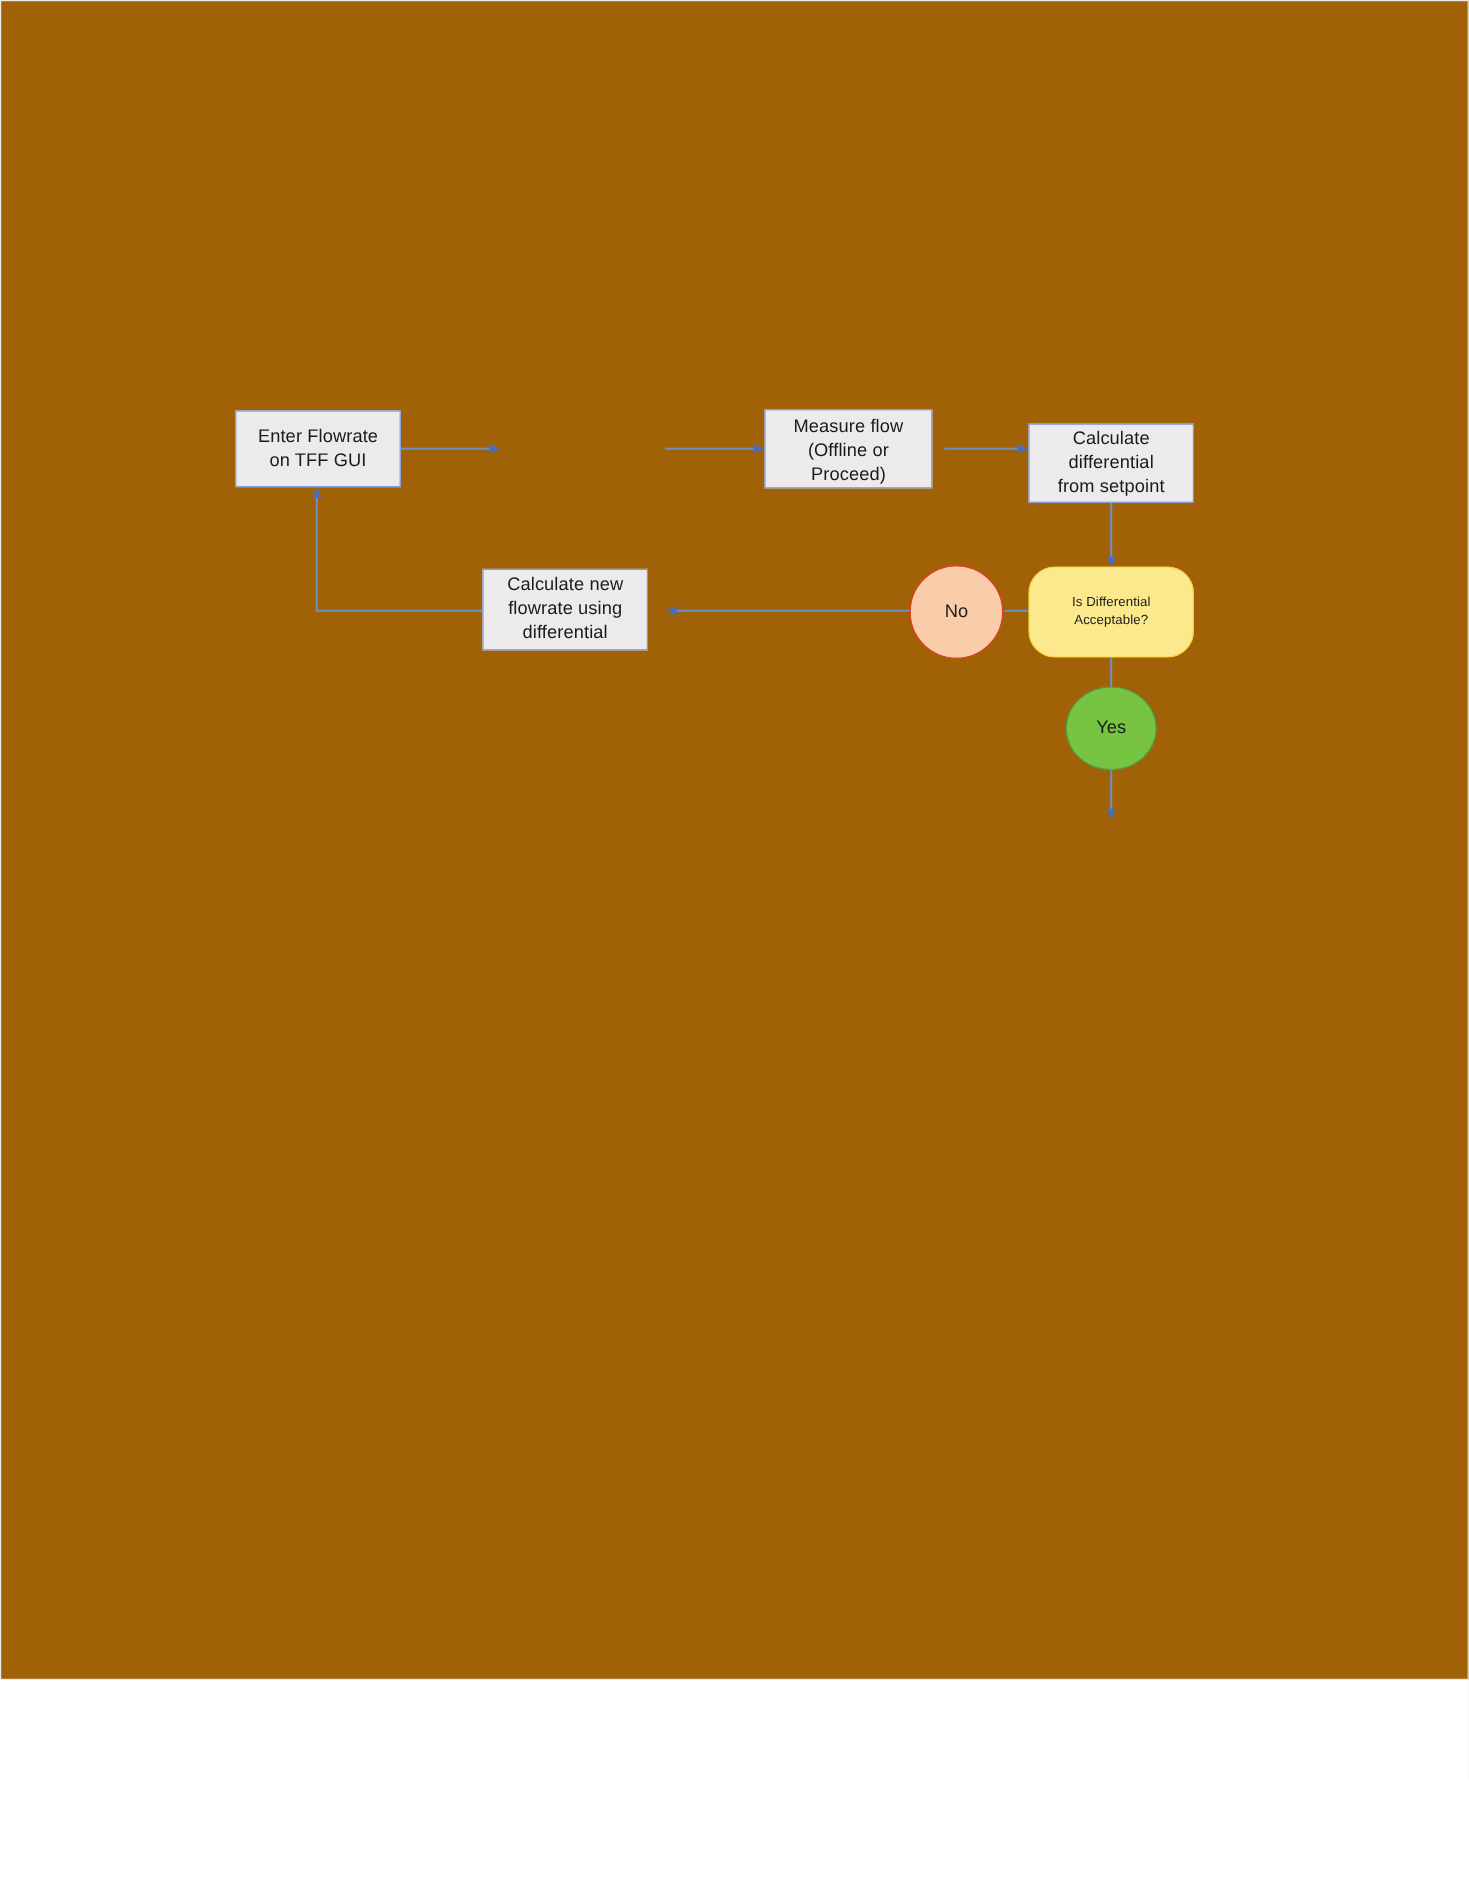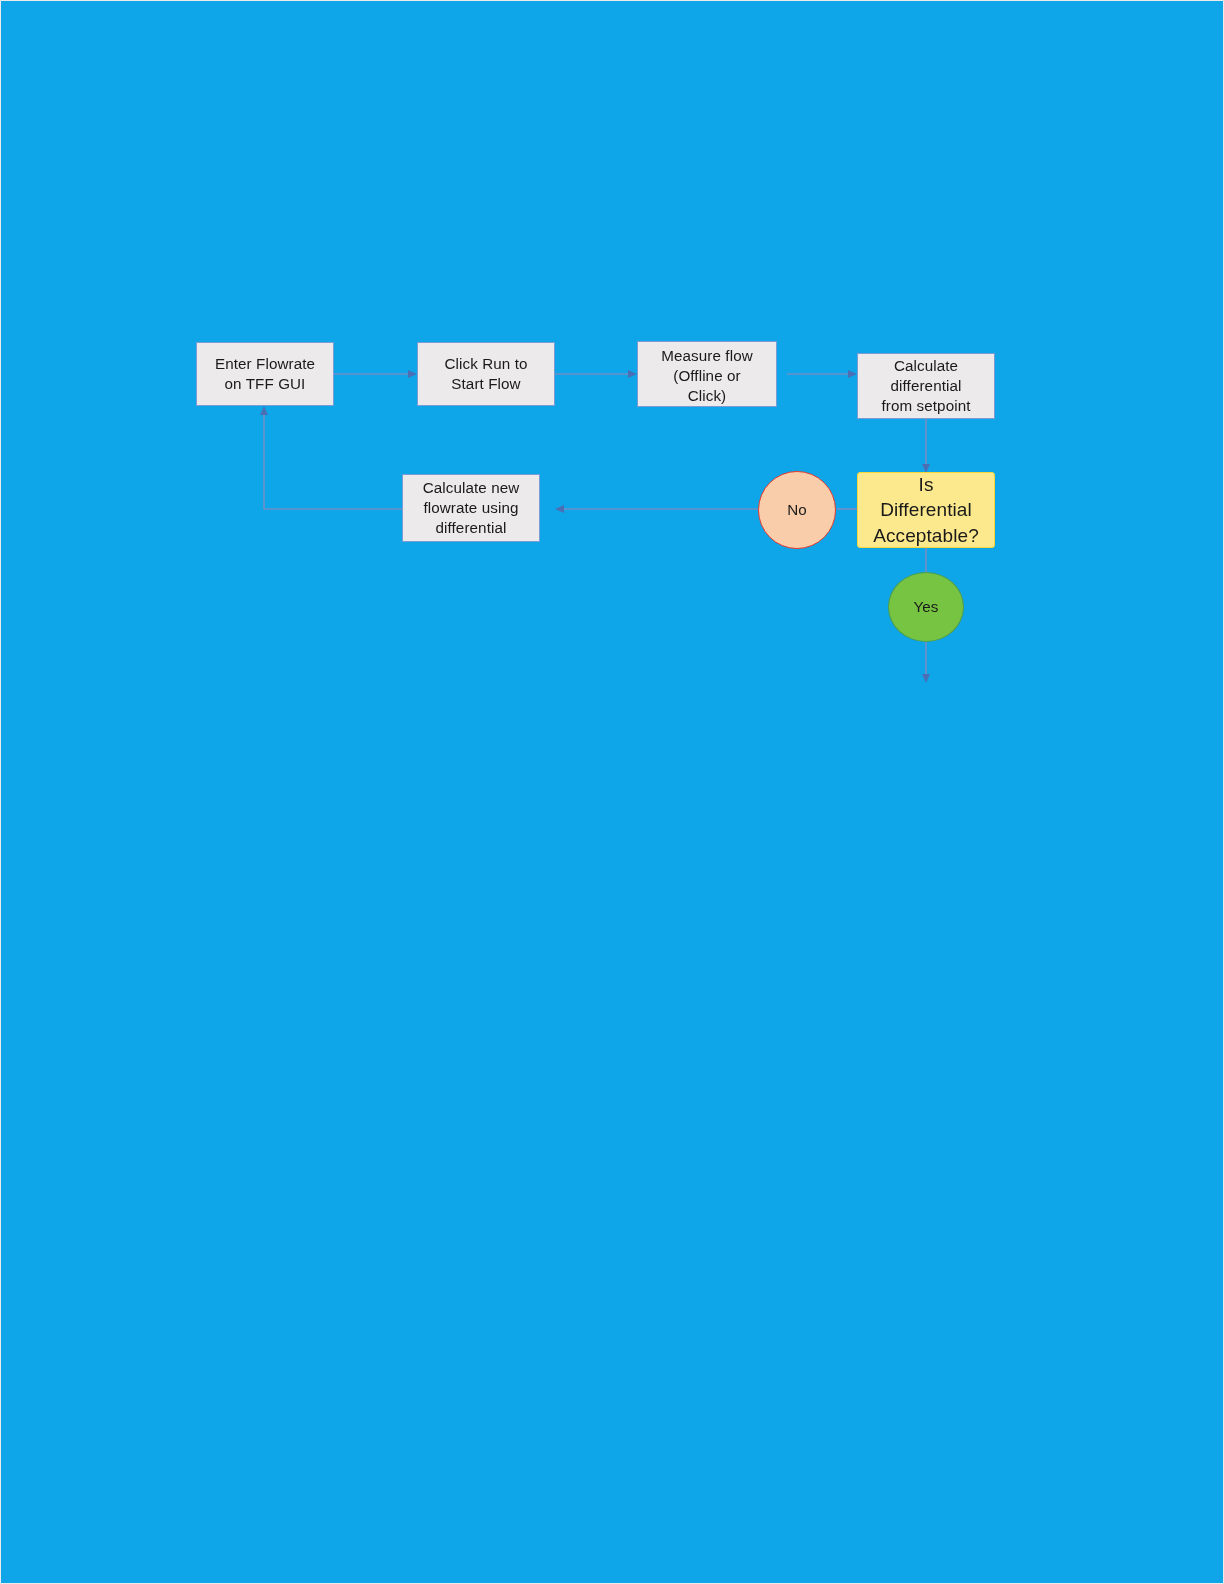--- a/index.html
+++ b/index.html
@@ -11,22 +11,22 @@
     width: 1224px;
     height: 1584px;
     font-family: "Liberation Sans", sans-serif;
     position: relative;
     overflow: hidden;
   }
   #page {
     position: absolute;
     left: 0; top: 0;
     width: 1224px;
-    height: 1584px;
-    background: #0ea5e9;
+    height: 1400px;
+    background: #a16207;
     box-sizing: border-box;
     border: 1px solid #eceaea;
   }
   #flow {
     position: absolute;
     left: 0; top: 0;
     width: 1224px;
     height: 1584px;
   }
   .node {
@@ -41,22 +41,22 @@
     letter-spacing: 0.1px;
   }
   .proc {
     background: #eceaea;
     border: 1.3px solid #7a9bd4;
     font-size: 15.2px;
   }
   .decision {
     background: #fce98d;
     border: 1.6px solid #f5d73b;
-    border-radius: 3px;
-    font-size: 19px;
+    border-radius: 22px;
+    font-size: 11px;
   }
   .circle {
     border-radius: 50%;
     font-size: 15.2px;
   }
   .circle-no {
     background: #f9cda9;
     border: 1.8px solid #e8392c;
   }
   .circle-yes {
@@ -136,32 +136,26 @@
       </g>
     </svg>
 
     <div class="node proc" style="left:195px; top:341px; width:138px; height:64px;">
       <span>
           <span>Enter Flowrate</span>
           <span>on TFF GUI</span>
         </span>
     </div>
 
-    <div class="node proc" style="left:416px; top:341px; width:138px; height:64px;">
-      <span>
-          <span>Click Run to</span>
-          <span>Start Flow</span>
-        </span>
-    </div>
 
     <div class="node proc" style="left:636px; top:340px; width:140px; height:66px;align-items:flex-end;">
       <span>
           <span>Measure flow</span>
           <span>(Offline or</span>
-          <span>Click)</span>
+          <span>Proceed)</span>
         </span>
     </div>
 
     <div class="node proc" style="left:856px; top:352px; width:138px; height:66px;">
       <span>
           <span>Calculate</span>
           <span>differential</span>
           <span>from setpoint</span>
         </span>
     </div>

